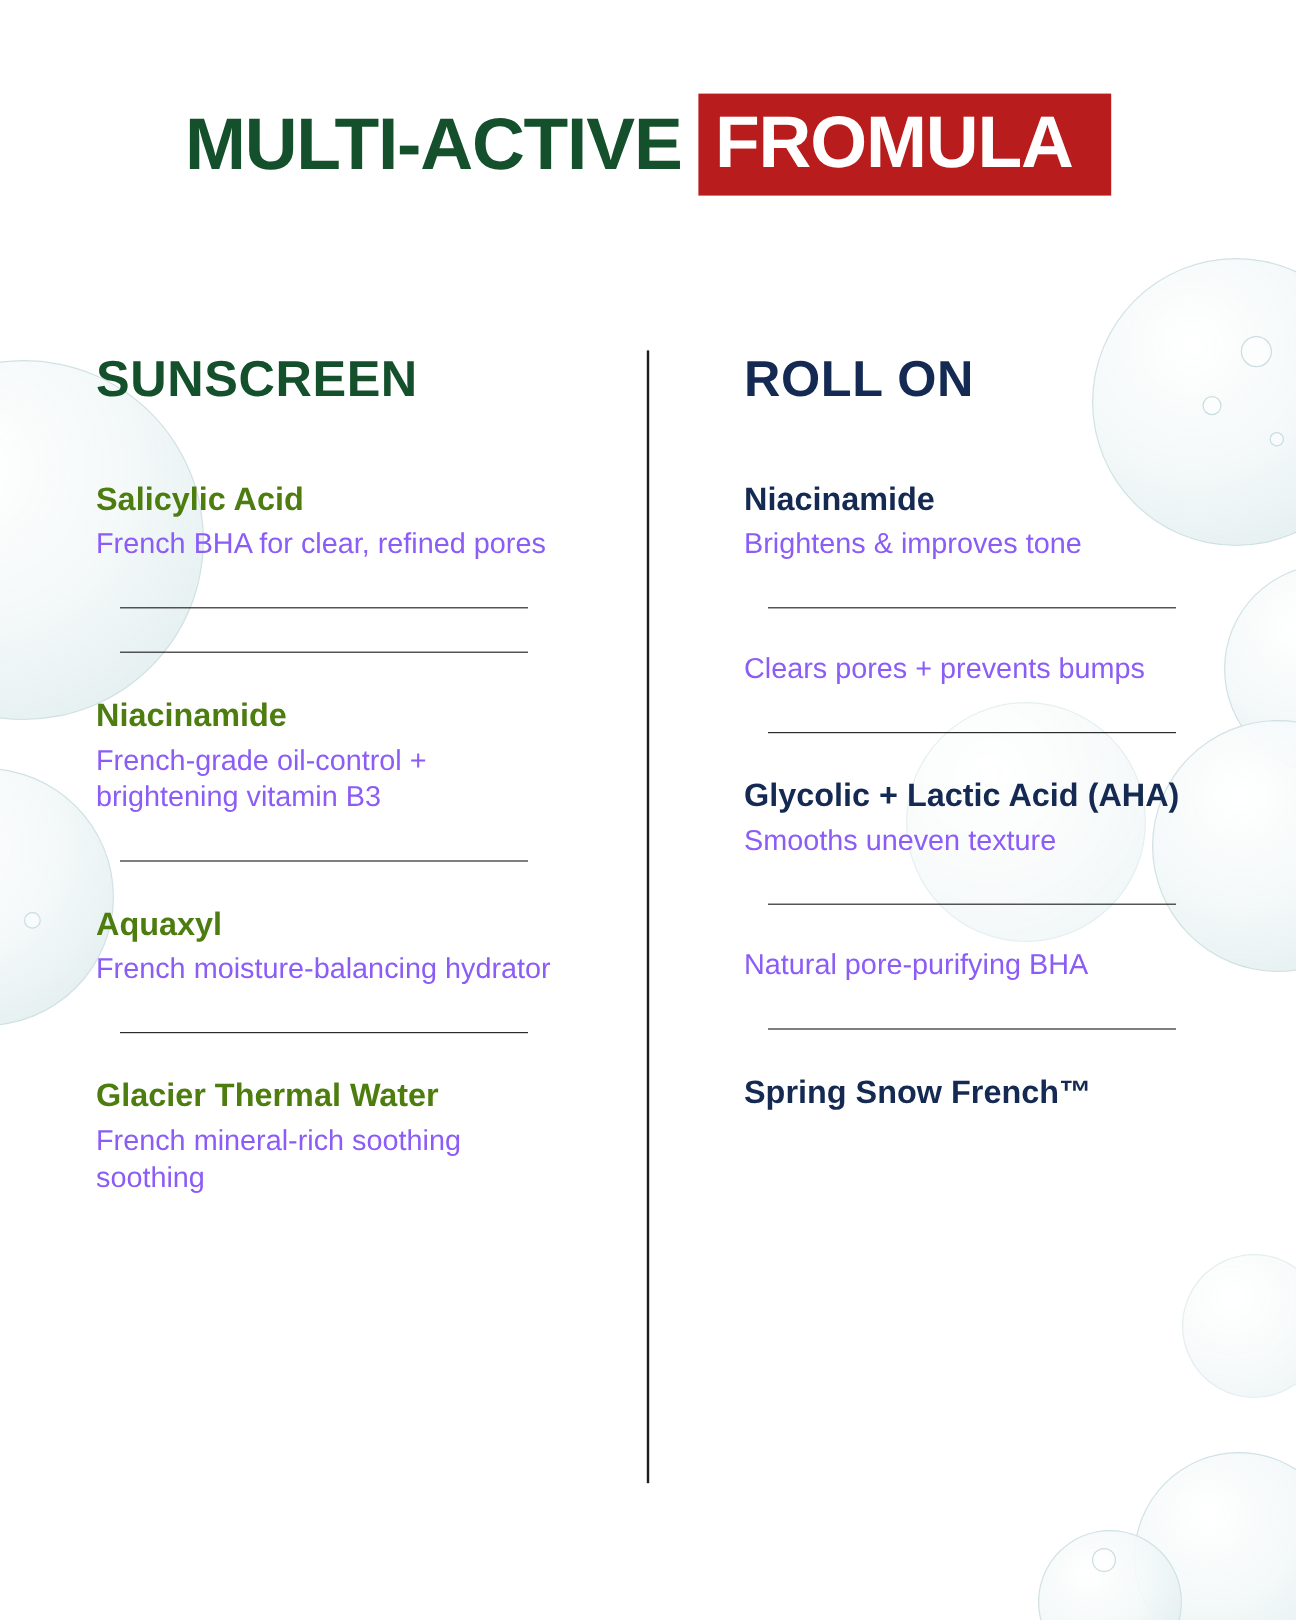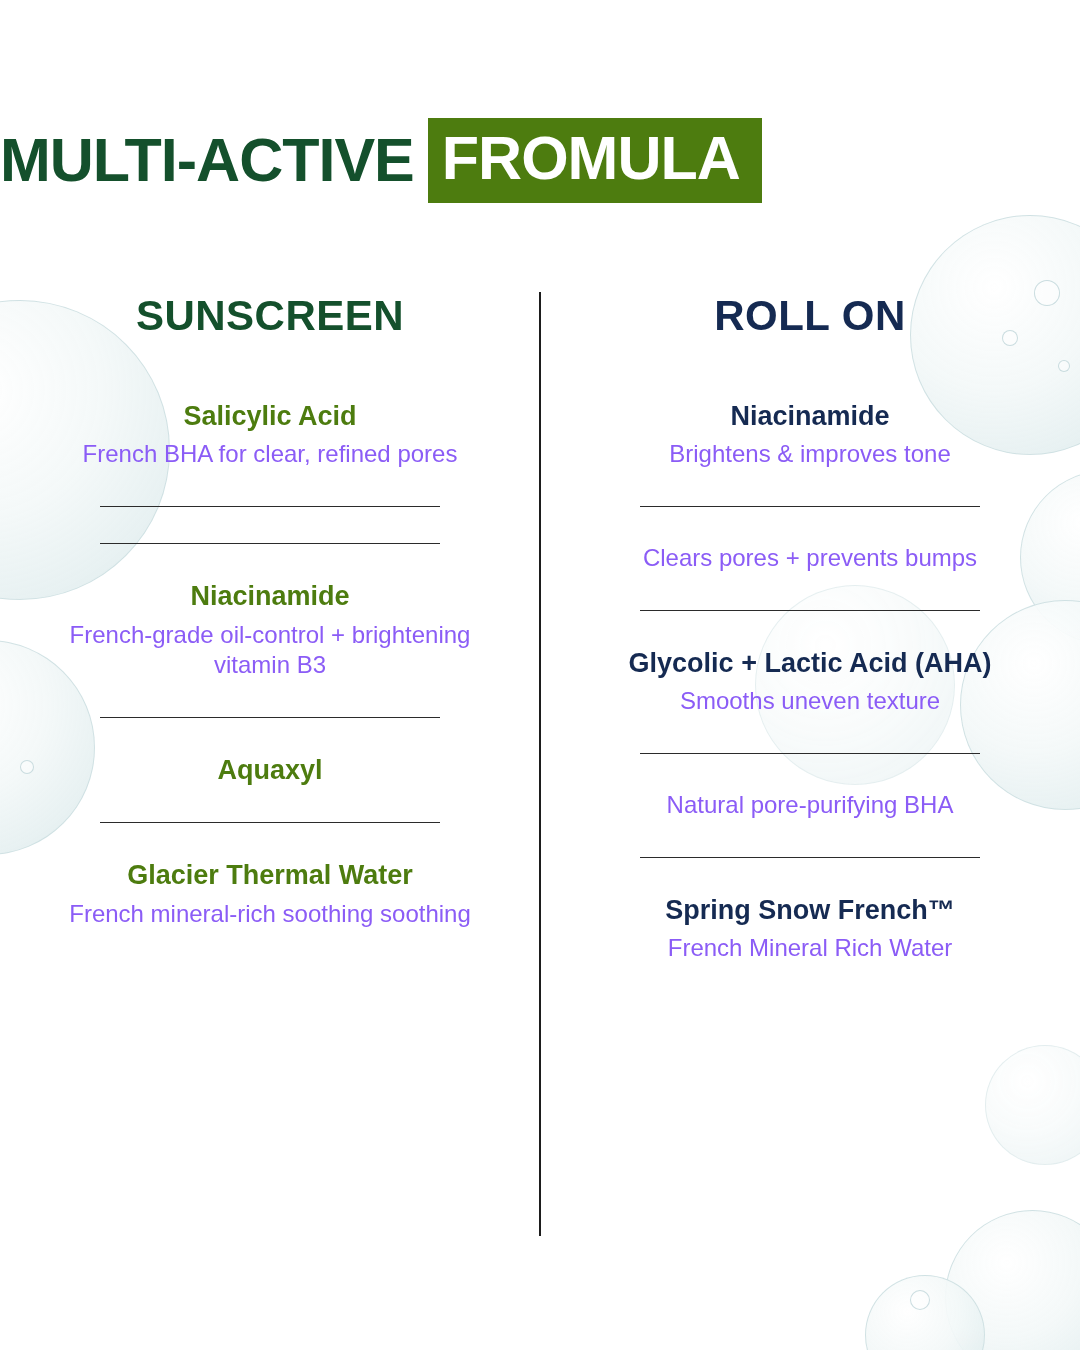--- a/index.html
+++ b/index.html
@@ -46,55 +46,54 @@
     pointer-events: none;
   }
 
   
   .header {
     position: absolute;
     top: 78px;
     left: 0;
     width: 1080px;
     display: flex;
-    justify-content: flex-start;
+    justify-content: center;
     align-items: center;
     gap: 0;
-    margin-top: 40px;
   }
   .title-plain {
     font-size: 61px;
     font-weight: 700;
     letter-spacing: -1px;
     color: #14502c;
     line-height: 1;
     padding-right: 14px;
   }
   .title-highlight {
     font-size: 61px;
     font-weight: 700;
     letter-spacing: -1px;
     color: #ffffff;
-    background: #4d7c0f;
+    background: #b91c1c;
     line-height: 1;
-    padding: 10px 22px 14px 14px;
+    padding: 10px 32px 14px 14px;
   }
 
   
   .columns {
     position: absolute;
     top: 292px;
     left: 0;
     width: 1080px;
     display: flex;
   }
   .col {
     width: 540px;
-    padding: 0 60px;
-    text-align: center;
+    padding: 0 80px;
+    text-align: left;
   }
   .col-title {
     font-size: 42px;
     font-weight: 700;
     letter-spacing: 0.5px;
     margin-bottom: 60px;
   }
   .col-left .col-title { color: #14502c; }
   .col-right .col-title { color: #152a52; }
 
@@ -171,20 +170,21 @@
       <div class="rule"></div>
 
       <div class="item">
         <div class="item-name">Niacinamide</div>
         <div class="item-desc">French-grade oil-control + brightening vitamin B3</div>
       </div>
       <div class="rule"></div>
 
       <div class="item">
         <div class="item-name">Aquaxyl</div>
+        <div class="item-desc">French moisture-balancing hydrator</div>
       </div>
       <div class="rule"></div>
 
       <div class="item">
         <div class="item-name">Glacier Thermal Water</div>
         <div class="item-desc">French mineral-rich soothing soothing</div>
       </div>
     </div>
 
     <div class="col col-right">
@@ -207,20 +207,19 @@
       </div>
       <div class="rule"></div>
 
       <div class="item">
         <div class="item-desc">Natural pore-purifying BHA</div>
       </div>
       <div class="rule"></div>
 
       <div class="item">
         <div class="item-name">Spring Snow French™</div>
-        <div class="item-desc">French Mineral Rich Water</div>
       </div>
     </div>
 
     <div class="divider-vert"></div>
   </div>
 
 </div>
 
 </body></html>

